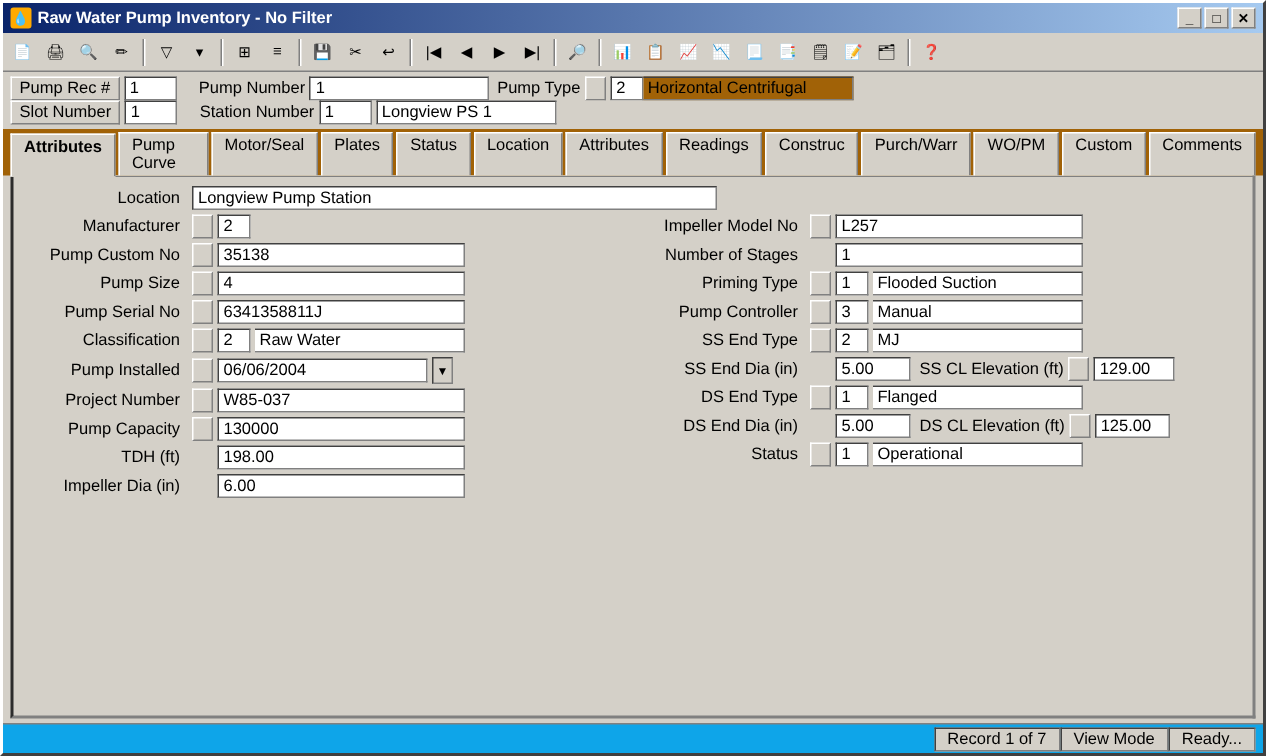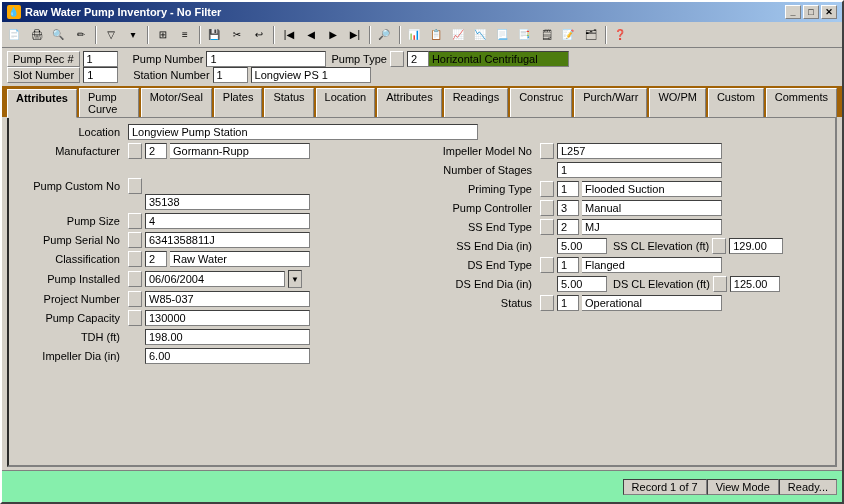--- a/index.html
+++ b/index.html
@@ -195,27 +195,27 @@
       cursor: pointer;
       flex-shrink: 0;
     }
     .location-row {
       display: flex;
       align-items: center;
       margin-bottom: 3px;
       gap: 3px;
     }
     .status-bar {
-      background: #86efac;
+      background: #0ea5e9;
       border-top: 1px solid #808080;
       padding: 2px 5px;
       display: flex;
       align-items: center;
       justify-content: space-between;
-      height: 32px;
+      height: 20px;
       font-size: 11px;
     }
     .status-panel {
       border: 1px solid #808080;
       border-top-color: #404040;
       border-left-color: #404040;
       background: #d4d0c8;
       padding: 1px 8px;
       font-size: 11px;
     }
@@ -245,21 +245,21 @@
       background: white;
       padding: 1px 3px;
       font-size: 11px;
       width: 22px;
     }
     .pump-type-text {
       border: 1px solid #808080;
       border-top-color: #404040;
       border-left-color: #404040;
       border-left: none;
-      background: #4d7c0f;
+      background: #a16207;
       padding: 1px 3px;
       font-size: 11px;
       width: 140px;
     }
   </style>
 </head>
 <body>
 
 <div class="window">
 
@@ -366,27 +366,26 @@
     </div>
 
     <div style="display:flex; gap:10px;">
 
       <div style="flex:1;">
 
         <div class="form-row">
           <span class="form-label">Manufacturer</span>
           <div class="mini-btn"></div>
           <input class="form-value" style="width: 22px;" value="2">
-          <input class="form-value" style="width: 140px; border-left: none;" value="Gormann-Rupp">
         </div>
 
         <div class="form-row">
           <span class="form-label">Pump Custom No</span>
           <div class="mini-btn"></div>
-          <input class="form-value" style="width: 165px; margin-top: 32px;" value="35138">
+          <input class="form-value" style="width: 165px;" value="35138">
         </div>
 
         <div class="form-row">
           <span class="form-label">Pump Size</span>
           <div class="mini-btn"></div>
           <input class="form-value" style="width: 165px;" value="4">
         </div>
 
         <div class="form-row">
           <span class="form-label">Pump Serial No</span>

